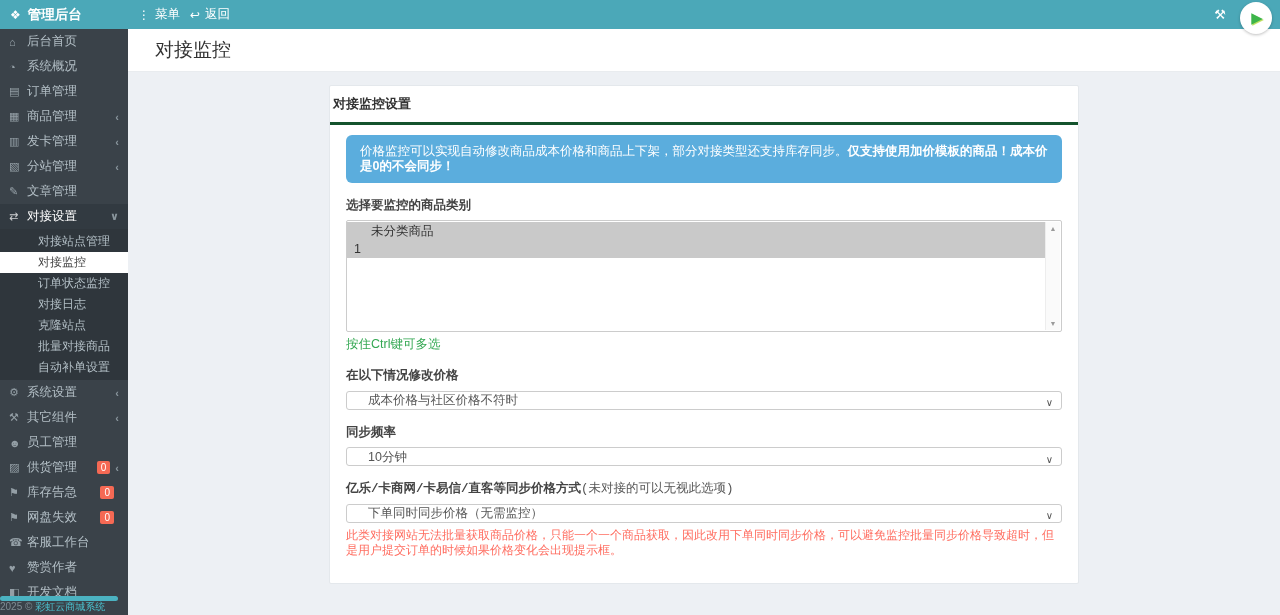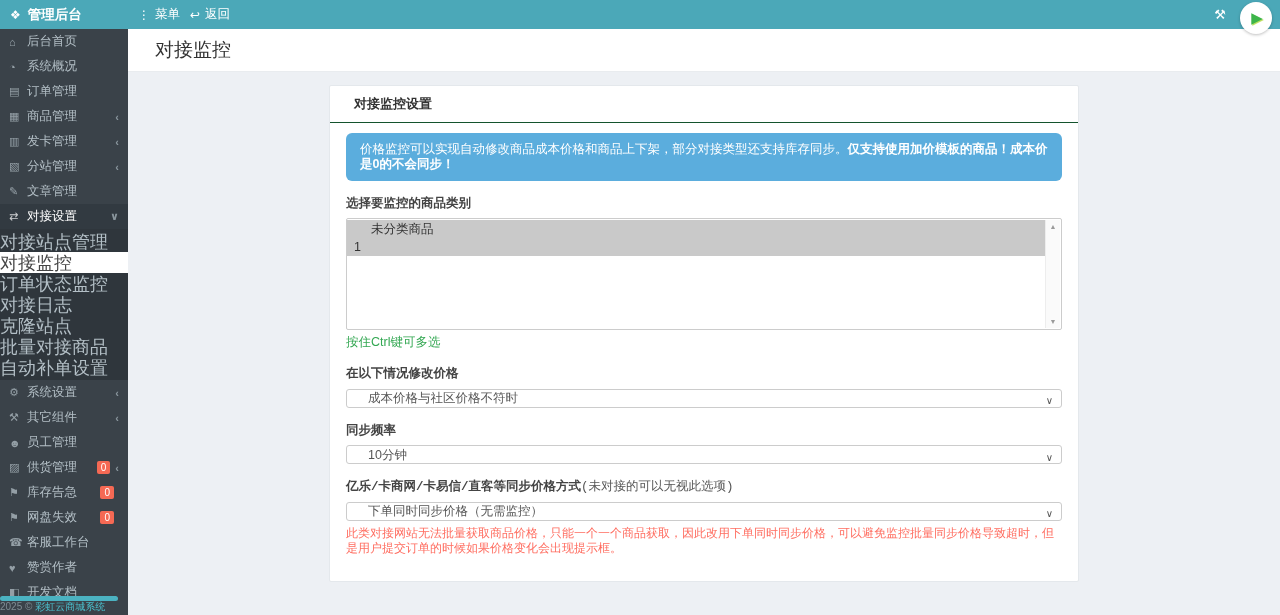--- a/index.html
+++ b/index.html
@@ -27,41 +27,41 @@
   .sidebar{position:fixed;top:29px;left:0;bottom:0;width:128px;background:#3a4249;z-index:20;}
   .sb-item{height:25px;display:flex;align-items:center;padding:0 9px;color:#b3bfc6;
     font-size:12.5px;cursor:pointer;}
   .sb-ic{width:18px;font-size:11px;opacity:.75;flex:none;}
   .sb-lb{flex:1;white-space:nowrap;overflow:hidden;}
   .sb-ch{font-size:11px;color:#8a969d;font-weight:bold;}
   .sb-badge{background:#f56954;color:#fff;font-size:10px;line-height:13px;
     padding:0 4px;border-radius:2px;margin:0 5px;}
   .sb-item.active-parent{background:#323a41;color:#fff;}
   .submenu{background:#2f363c;padding:2px 0;}
-  .sb-sub{height:21px;display:flex;align-items:center;color:#b3bfc6;
-    font-size:18px;cursor:pointer;}
+  .sb-sub{height:21px;display:flex;align-items:center;padding-left:38px;color:#b3bfc6;
+    font-size:12px;cursor:pointer;}
   .sb-sub.active{background:#ffffff;color:#444;}
   .sb-scrollbar{position:absolute;bottom:14px;left:0;width:118px;height:5px;
     background:#4bb2c1;border-radius:3px;cursor:pointer;}
   .sb-footer{position:absolute;bottom:1px;left:0;right:0;text-align:left;
     font-size:10px;color:#7f8c93;white-space:nowrap;}
   .sb-footer a{color:#4bc0cd;text-decoration:none;cursor:pointer;}
 
   
   .main{margin-left:128px;height:615px;padding-top:29px;}
   .page-header{background:#fff;height:43px;display:flex;align-items:center;
     padding-left:27px;border-bottom:1px solid #e9ecef;}
   .page-title{font-size:19px;color:#333;}
   .content{height:542px;background:#edf0f4;padding-top:13px;overflow:hidden;}
 
   
   .card{width:750px;margin:0 auto;background:#fff;border:1px solid #e4e8ec;
     border-radius:2px;}
-  .card-header{padding:9px 24px;font-size:13px;font-weight:bold;color:#333;
-    border-bottom:1px solid #14532d;}
+  .card-header{padding:9px 3px;font-size:13px;font-weight:bold;color:#333;
+    border-bottom:3px solid #14532d;}
   .card-body{padding:10px 16px 16px;}
 
   .alert{border-radius:6px;padding:9px 14px;font-size:12.5px;color:#fff;line-height:15px;}
   .alert-info{background:#5baddd;margin-bottom:13px;}
   .alert-info b{font-weight:bold;}
   .alert-success{background:#a0de64;margin-bottom:4px;}
   .alert-success a{color:#fff;cursor:pointer;text-decoration:none;}
 
   .flabel{font-size:12.5px;font-weight:bold;color:#444;margin:14px 0 6px;font-family:Liberation Mono, monospace;}
   .flabel .normal{font-weight:normal;color:#555;}

